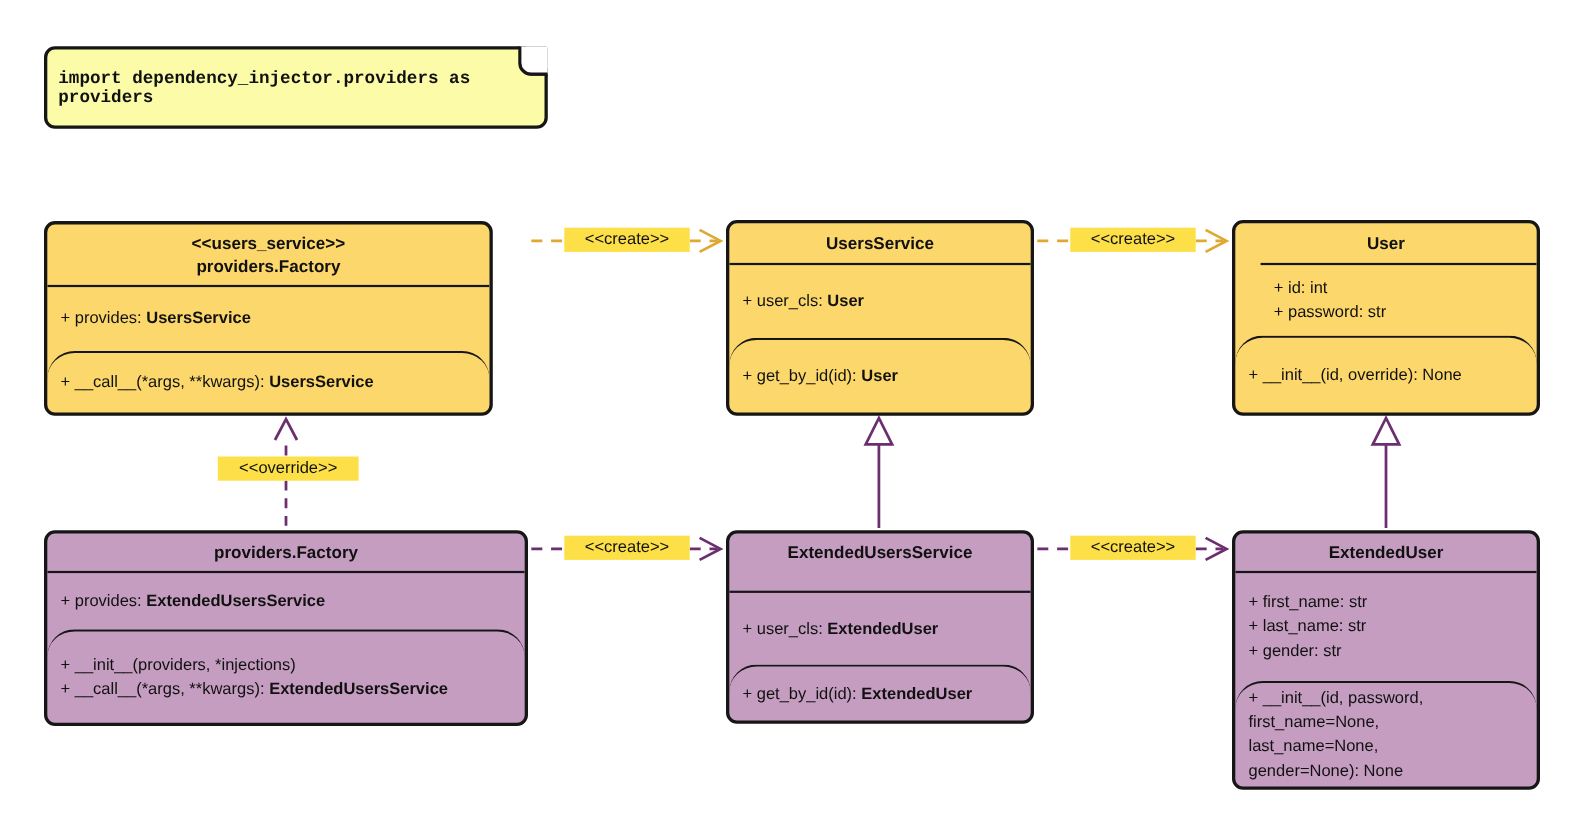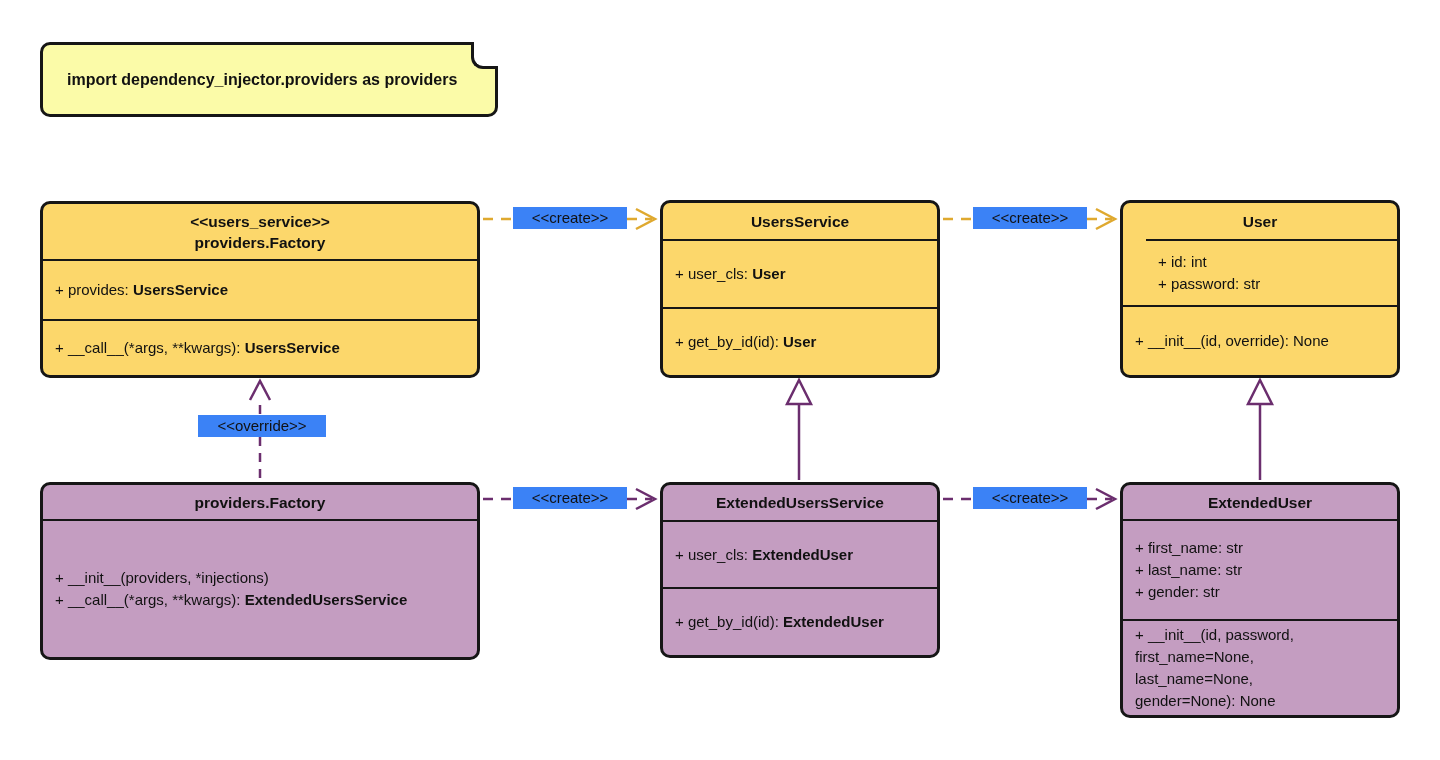--- a/index.html
+++ b/index.html
@@ -12,56 +12,56 @@
     position:absolute;left:40px;top:42px;width:458px;height:75px;
     background:#FBFBA8;border:3px solid #161616;
     border-radius:10px 2px 10px 10px;box-sizing:border-box;
     display:flex;align-items:center;
   }
   .note::before{
     content:"";position:absolute;top:-3px;right:-3px;width:24px;height:24px;
     background:#fff;border-left:3px solid #161616;border-bottom:3px solid #161616;
     border-bottom-left-radius:12px;
   }
-  .note-text{padding:0 24px;font-size:16px;font-weight:bold;}
+  .note-text{padding:0 10px;font-size:16px;font-weight:bold;font-family:Liberation Mono, monospace;}
   
   .uml-class{
     position:absolute;border:3px solid #161616;border-radius:10px;
     box-sizing:border-box;display:flex;flex-direction:column;overflow:hidden;
   }
   .yellow{background:#FCD76B;}
   .purple{background:#C49DC1;}
   .hdr{
     display:flex;flex-direction:column;justify-content:center;align-items:center;
     font-weight:bold;font-size:15.5px;line-height:21px;flex:none;
   }
   .sec{
     border-top:2.5px solid #161616;display:flex;flex-direction:column;
     justify-content:center;padding:0 12px;flex:none;box-sizing:border-box;
   }
-  .sec.last{flex:1;}
+  .sec.last{flex:1;border-radius:25px;}
   .member{font-size:15px;line-height:22px;white-space:pre-line;}
   .member b{font-weight:bold;}
   
-  .c1{left:40px;top:201px;width:440px;height:177px;}
+  .c1{left:40px;top:201px;width:408px;height:177px;}
   .c1 .hdr{height:55px;} .c1 .attrs{height:60px;}
   .c2{left:660px;top:200px;width:280px;height:178px;}
   .c2 .hdr{height:36px;} .c2 .attrs{height:68px;}
   .c3{left:1120px;top:200px;width:280px;height:178px;}
   .c3 .hdr{height:36px;} .c3 .attrs{height:66px;margin-left:23px;}
   .c4{left:40px;top:482px;width:440px;height:178px;}
   .c4 .hdr{height:34px;} .c4 .attrs{height:53px;}
   .c5{left:660px;top:482px;width:280px;height:176px;}
-  .c5 .hdr{height:35px;} .c5 .attrs{height:67px;}
+  .c5 .hdr{height:35px;} .c5 .attrs{height:67px;margin-top:17px;}
   .c6{left:1120px;top:482px;width:280px;height:236px;}
   .c6 .hdr{height:34px;} .c6 .attrs{height:100px;}
   
   .edges{position:absolute;left:0;top:0;width:1440px;height:760px;}
   .edge-label{
-    position:absolute;background:#3b82f6;text-align:center;
+    position:absolute;background:#fde047;text-align:center;
     font-size:15px;line-height:22px;padding:0 2px;
   }
   .lbl-c1{left:513px;top:207px;width:110px;}
   .lbl-c2{left:973px;top:207px;width:110px;}
   .lbl-c3{left:513px;top:487px;width:110px;}
   .lbl-c4{left:973px;top:487px;width:110px;}
   .lbl-ov{left:198px;top:415px;width:124px;}
 </style>
 </head>
 <body>
@@ -134,20 +134,23 @@
     </div>
     <div class="sec last">
       <div class="member"><span>+ __init__(id, override): None</span></div>
     </div>
   </div>
 
   <div class="uml-class c4 purple">
     <div class="hdr">
       <div>providers.Factory</div>
     </div>
+    <div class="sec attrs">
+      <div class="member"><span>+ provides: </span><b>ExtendedUsersService</b></div>
+    </div>
     <div class="sec last">
       <div class="member"><span>+ __init__(providers, *injections)</span></div>
       <div class="member"><span>+ __call__(*args, **kwargs): </span><b>ExtendedUsersService</b></div>
     </div>
   </div>
 
   <div class="uml-class c5 purple">
     <div class="hdr">
       <div>ExtendedUsersService</div>
     </div>

